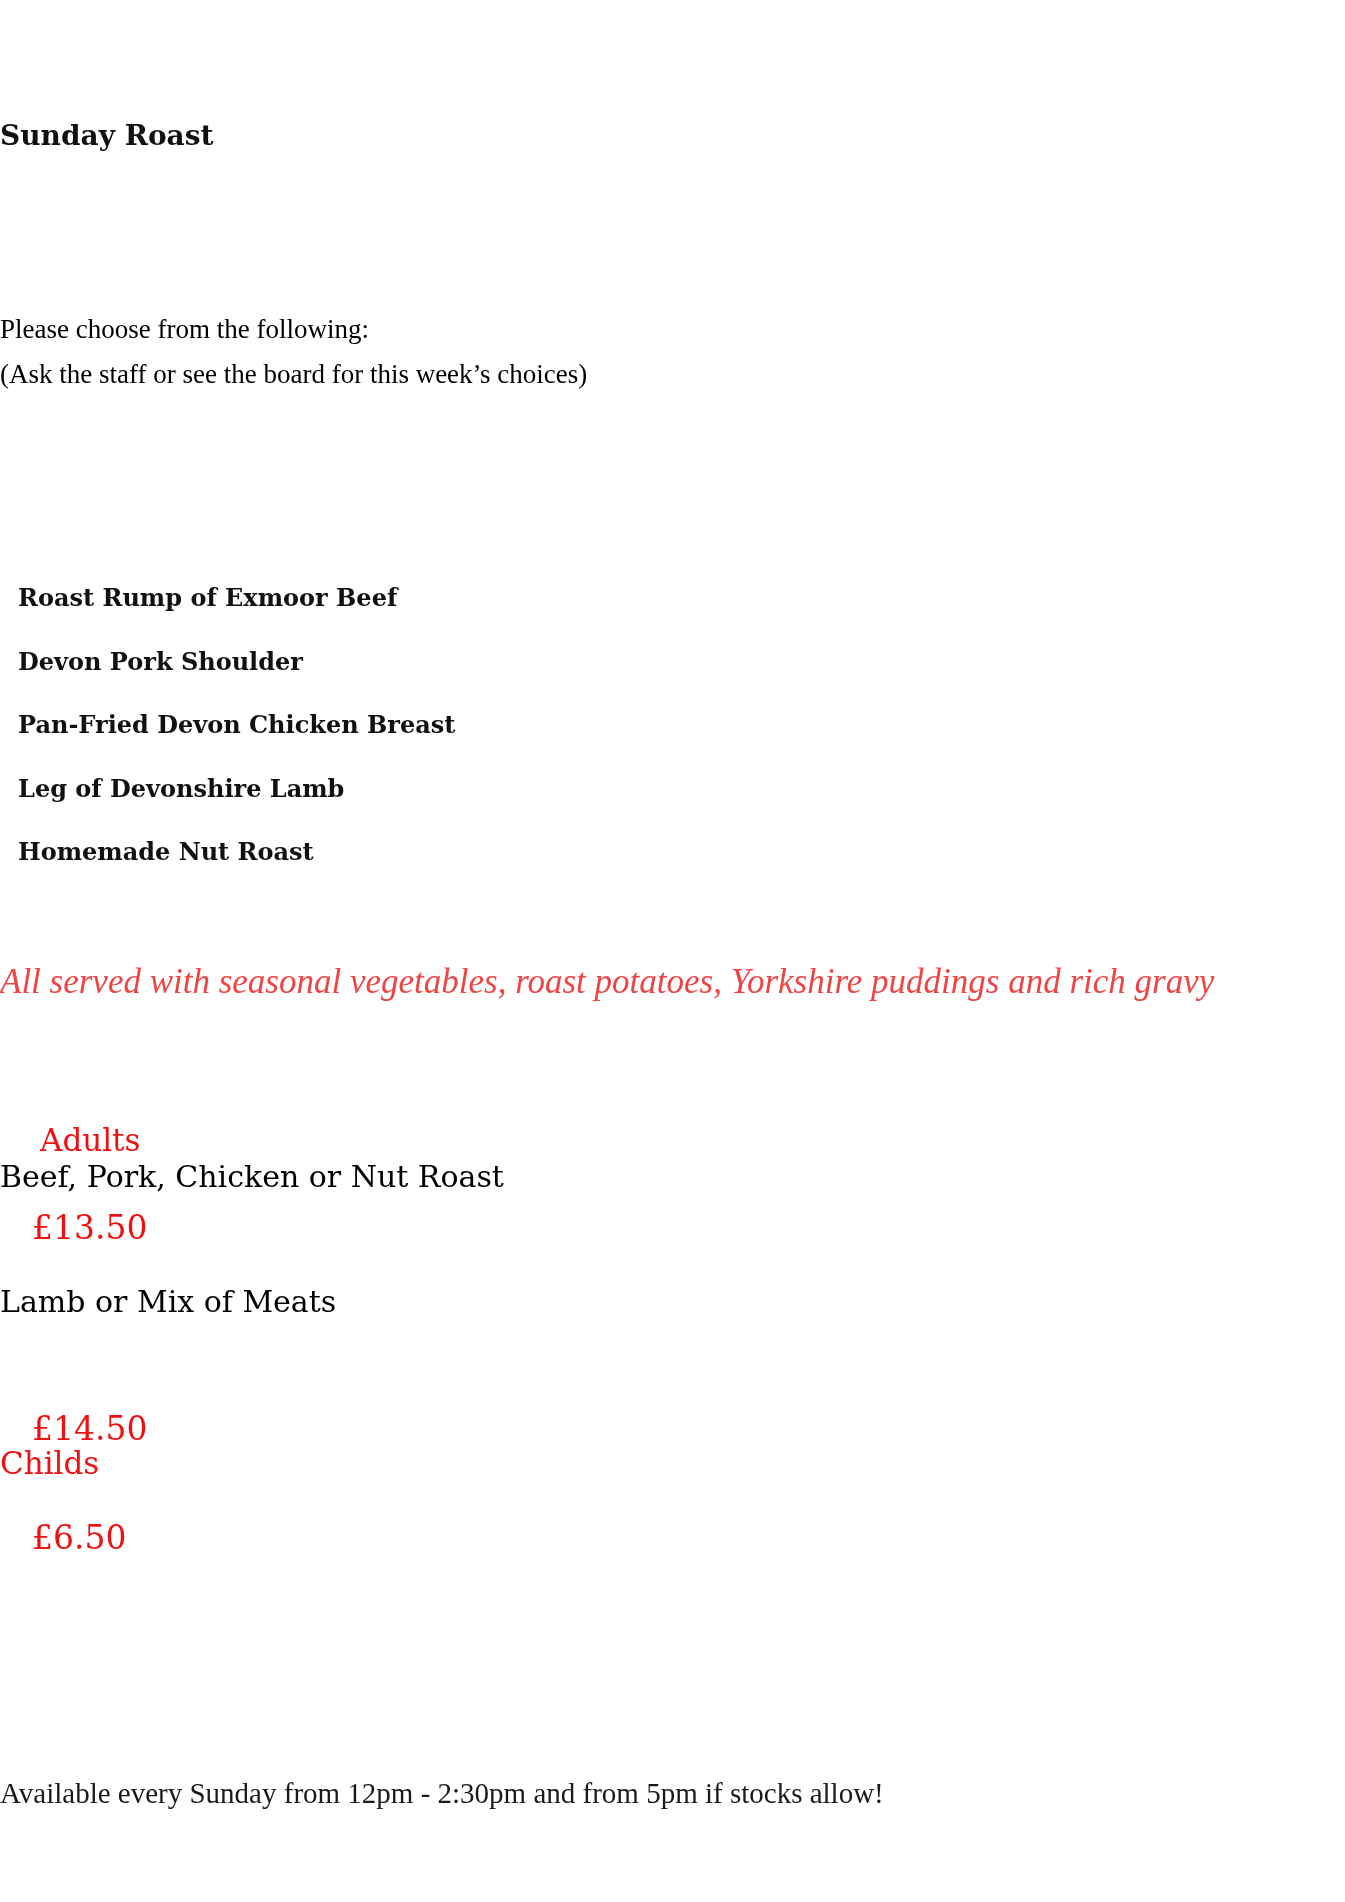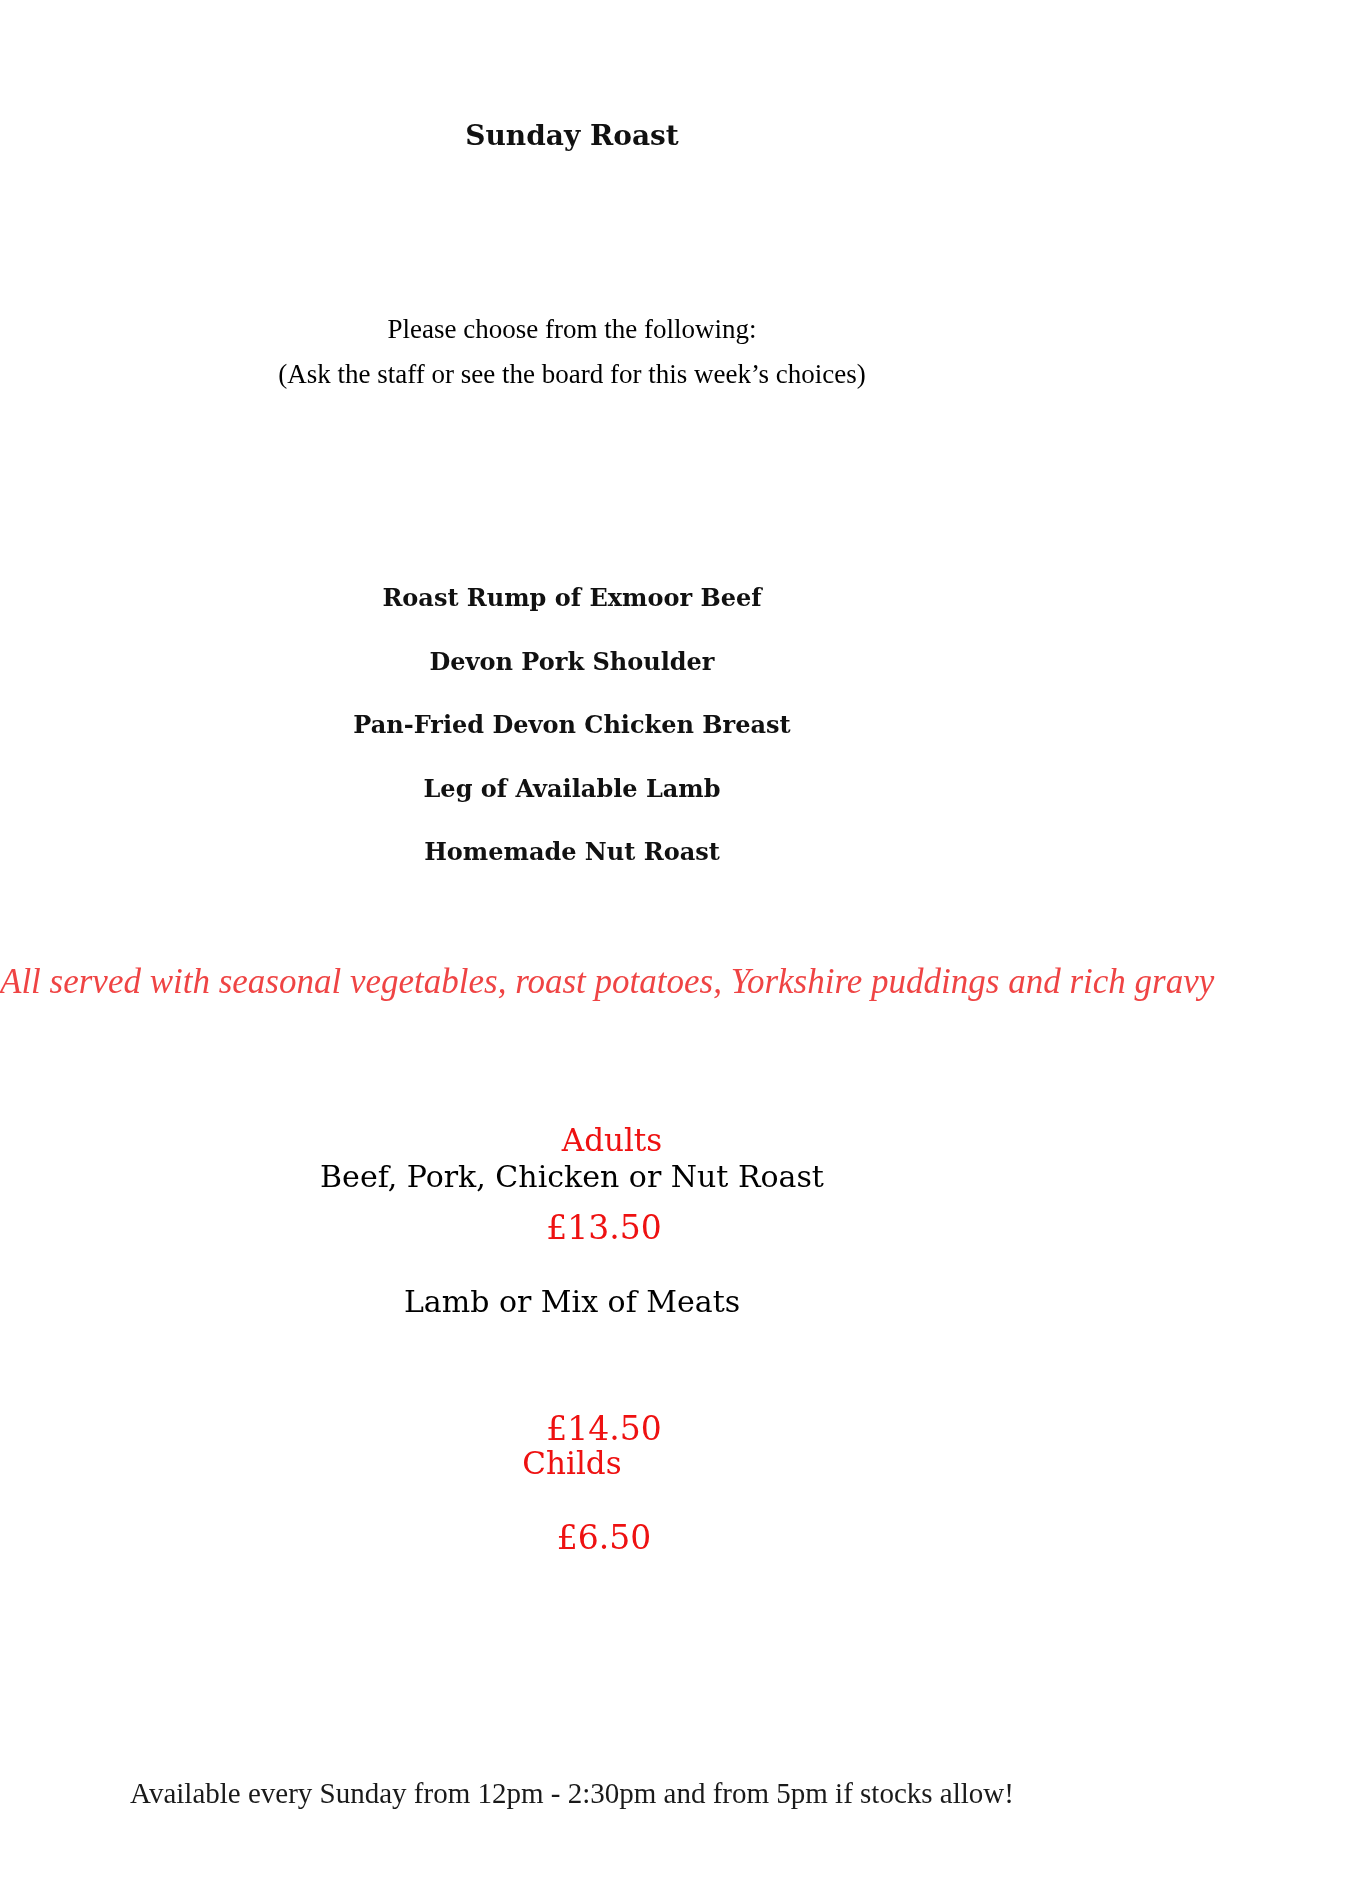--- a/index.html
+++ b/index.html
@@ -12,37 +12,37 @@
       height: 1902px;
       position: relative;
       overflow: hidden;
       font-family: "DejaVu Serif", "Liberation Serif", serif;
       color: #111111;
     }
     .line {
       position: absolute;
       left: 0;
       width: 1144px;
-      text-align: center;
       white-space: nowrap;
       line-height: 1;
     }
     .title {
       font-weight: bold;
       font-size: 28px;
       top: 122px;
     }
     .intro {
       font-family: "Liberation Serif", "DejaVu Serif", serif;
       font-size: 27px;
       color: #000000;
     }
     .dish {
       font-weight: bold;
       font-size: 24px;
+      padding-left: 18px;
     }
     .note {
       font-family: "Liberation Serif", "DejaVu Serif", serif;
       font-style: italic;
       font-size: 35px;
       top: 964px;
       color: #ef4444;
     }
     .red {
       color: #ee1111;
@@ -72,21 +72,21 @@
 
   <div class="line title">Sunday Roast</div>
 
   <div class="line intro" style="top:316px;">Please choose from the following:</div>
   <div class="line intro" style="top:361px;">(Ask the staff or see the board for this week’s choices)</div>
 
   <div>
     <div class="line dish" style="top:586px;">Roast Rump of Exmoor Beef</div>
     <div class="line dish" style="top:650px;">Devon Pork Shoulder</div>
     <div class="line dish" style="top:713px;">Pan-Fried Devon Chicken Breast</div>
-    <div class="line dish" style="top:777px;">Leg of Available Lamb</div>
+    <div class="line dish" style="top:777px;">Leg of Devonshire Lamb</div>
     <div class="line dish" style="top:840px;">Homemade Nut Roast</div>
   </div>
 
   <div class="line note">All served with seasonal vegetables, roast potatoes, Yorkshire puddings and rich gravy</div>
 
   <div>
     <div class="line price-head red" style="top:1125px;padding-left:40px;">Adults</div>
     <div class="line price-desc" style="top:1162px;">Beef, Pork, Chicken or Nut Roast</div>
     <div class="line price red" style="top:1211px;">£13.50</div>
 

